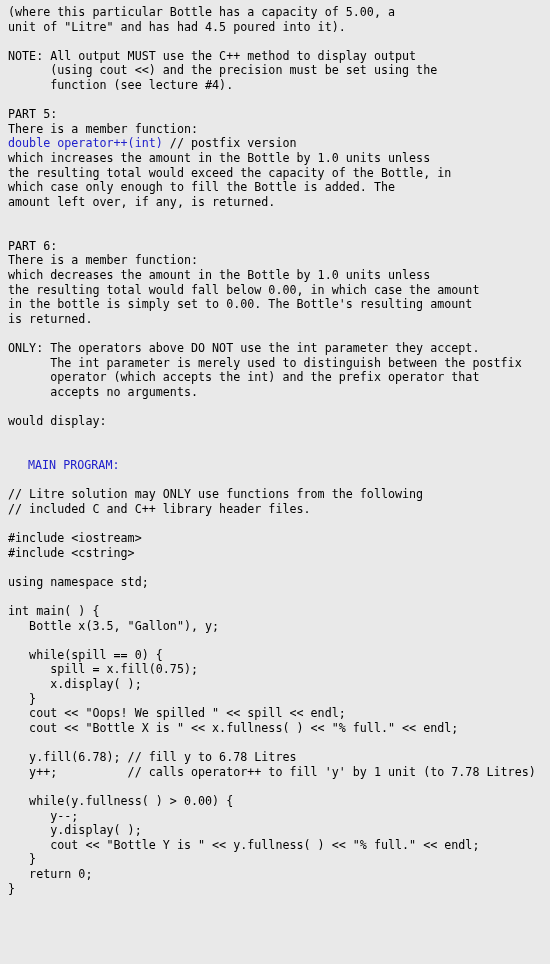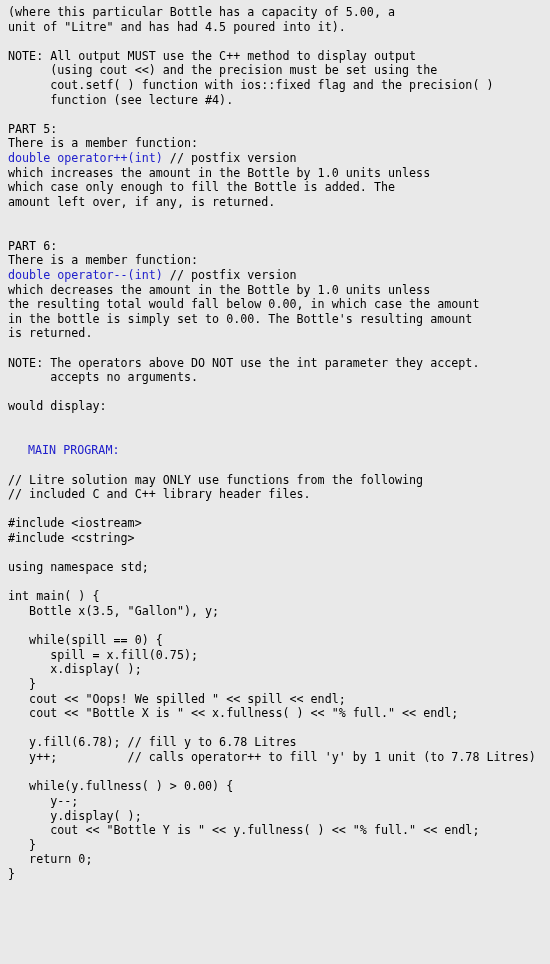--- a/index.html
+++ b/index.html
@@ -45,40 +45,41 @@
 </style>
 </head>
 <body>
 
 <div id="doc">
     <div class="line">(where this particular Bottle has a capacity of 5.00, a</div>
     <div class="line">unit of "Litre" and has had 4.5 poured into it).</div>
     <div class="line blank"> </div>
     <div class="line">NOTE: All output MUST use the C++ method to display output</div>
     <div class="line">      (using cout &lt;&lt;) and the precision must be set using the</div>
-    <div class="line">      cout.setf( ) function with ios::fixed flag and the precision( )</div>
     <div class="line">      function (see lecture #4).</div>
     <div class="line blank"> </div>
     <div class="line">PART 5:</div>
     <div class="line">There is a member function:</div>
     <div class="line"><span class="seg-accent">double operator++(int)</span><span class="seg-plain"> // postfix version</span></div>
     <div class="line">which increases the amount in the Bottle by 1.0 units unless</div>
+    <div class="line">the resulting total would exceed the capacity of the Bottle, in</div>
     <div class="line">which case only enough to fill the Bottle is added. The</div>
     <div class="line">amount left over, if any, is returned.</div>
     <div class="line blank"> </div>
     <div class="line blank"> </div>
     <div class="line">PART 6:</div>
     <div class="line">There is a member function:</div>
-    <div class="line"><span class="seg-accent">double operator--(int)</span><span class="seg-plain"> // postfix version</span></div>
     <div class="line">which decreases the amount in the Bottle by 1.0 units unless</div>
     <div class="line">the resulting total would fall below 0.00, in which case the amount</div>
     <div class="line">in the bottle is simply set to 0.00. The Bottle's resulting amount</div>
     <div class="line">is returned.</div>
     <div class="line blank"> </div>
-    <div class="line">NOTE: The operators above DO NOT use the int parameter they accept.</div>
+    <div class="line">ONLY: The operators above DO NOT use the int parameter they accept.</div>
+    <div class="line">      The int parameter is merely used to distinguish between the postfix</div>
+    <div class="line">      operator (which accepts the int) and the prefix operator that</div>
     <div class="line">      accepts no arguments.</div>
     <div class="line blank"> </div>
     <div class="line">would display:</div>
     <div class="line blank"> </div>
     <div class="line blank"> </div>
     <div class="line accent">MAIN PROGRAM:</div>
     <div class="line blank"> </div>
     <div class="line">// Litre solution may ONLY use functions from the following</div>
     <div class="line">// included C and C++ library header files.</div>
     <div class="line blank"> </div>

